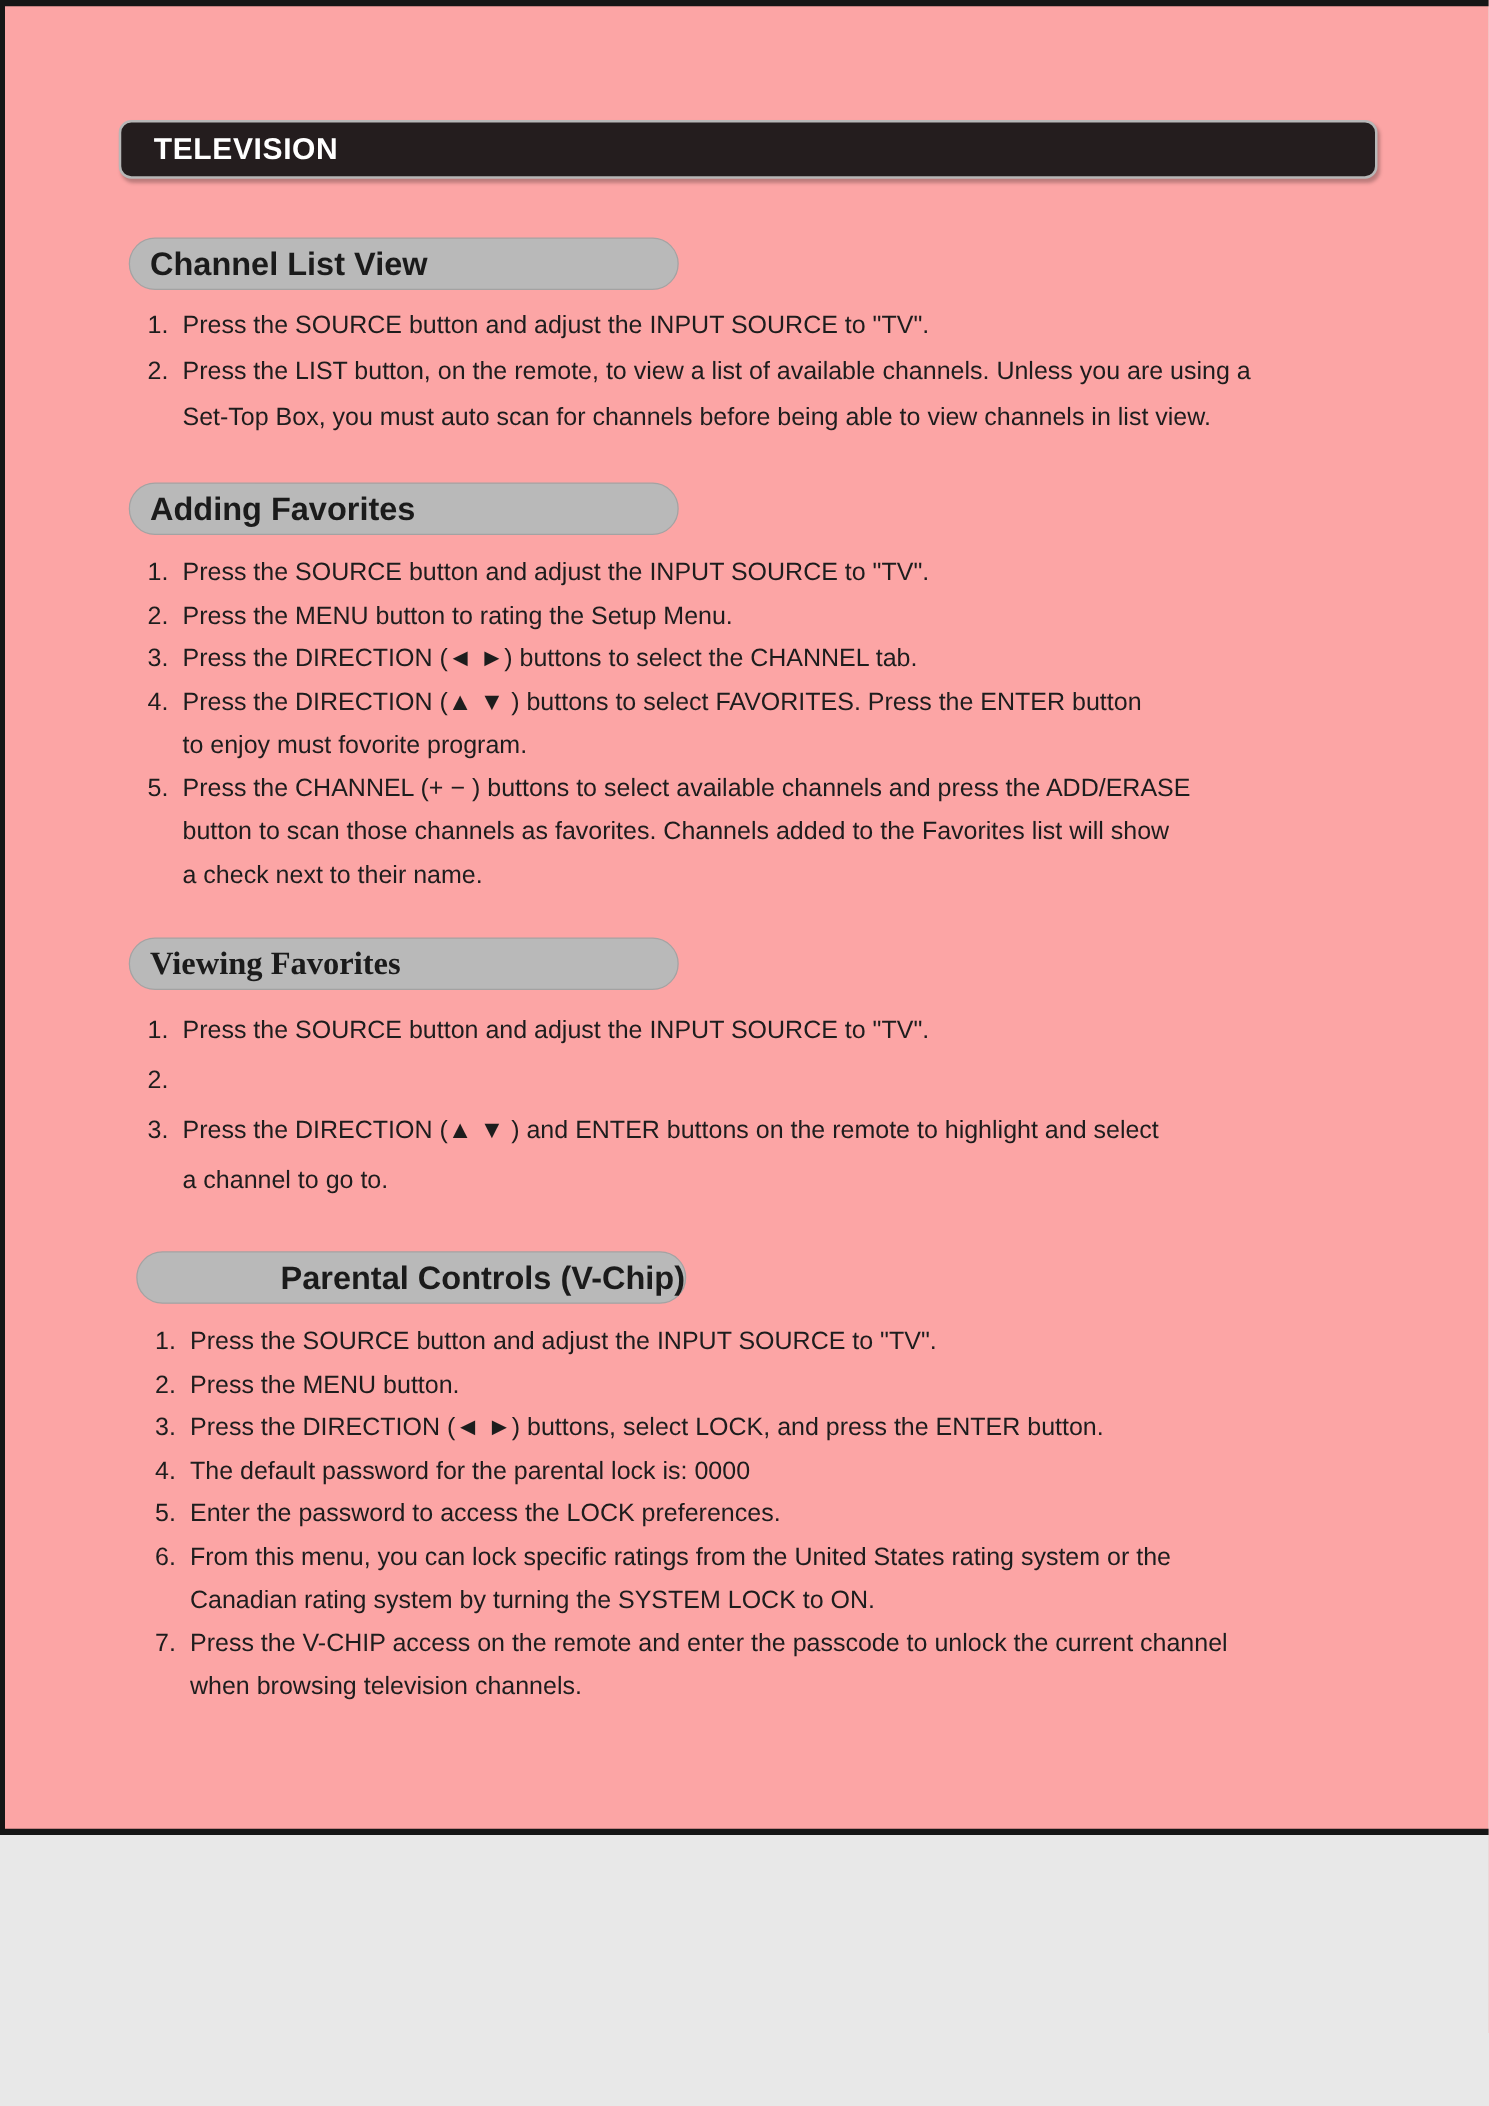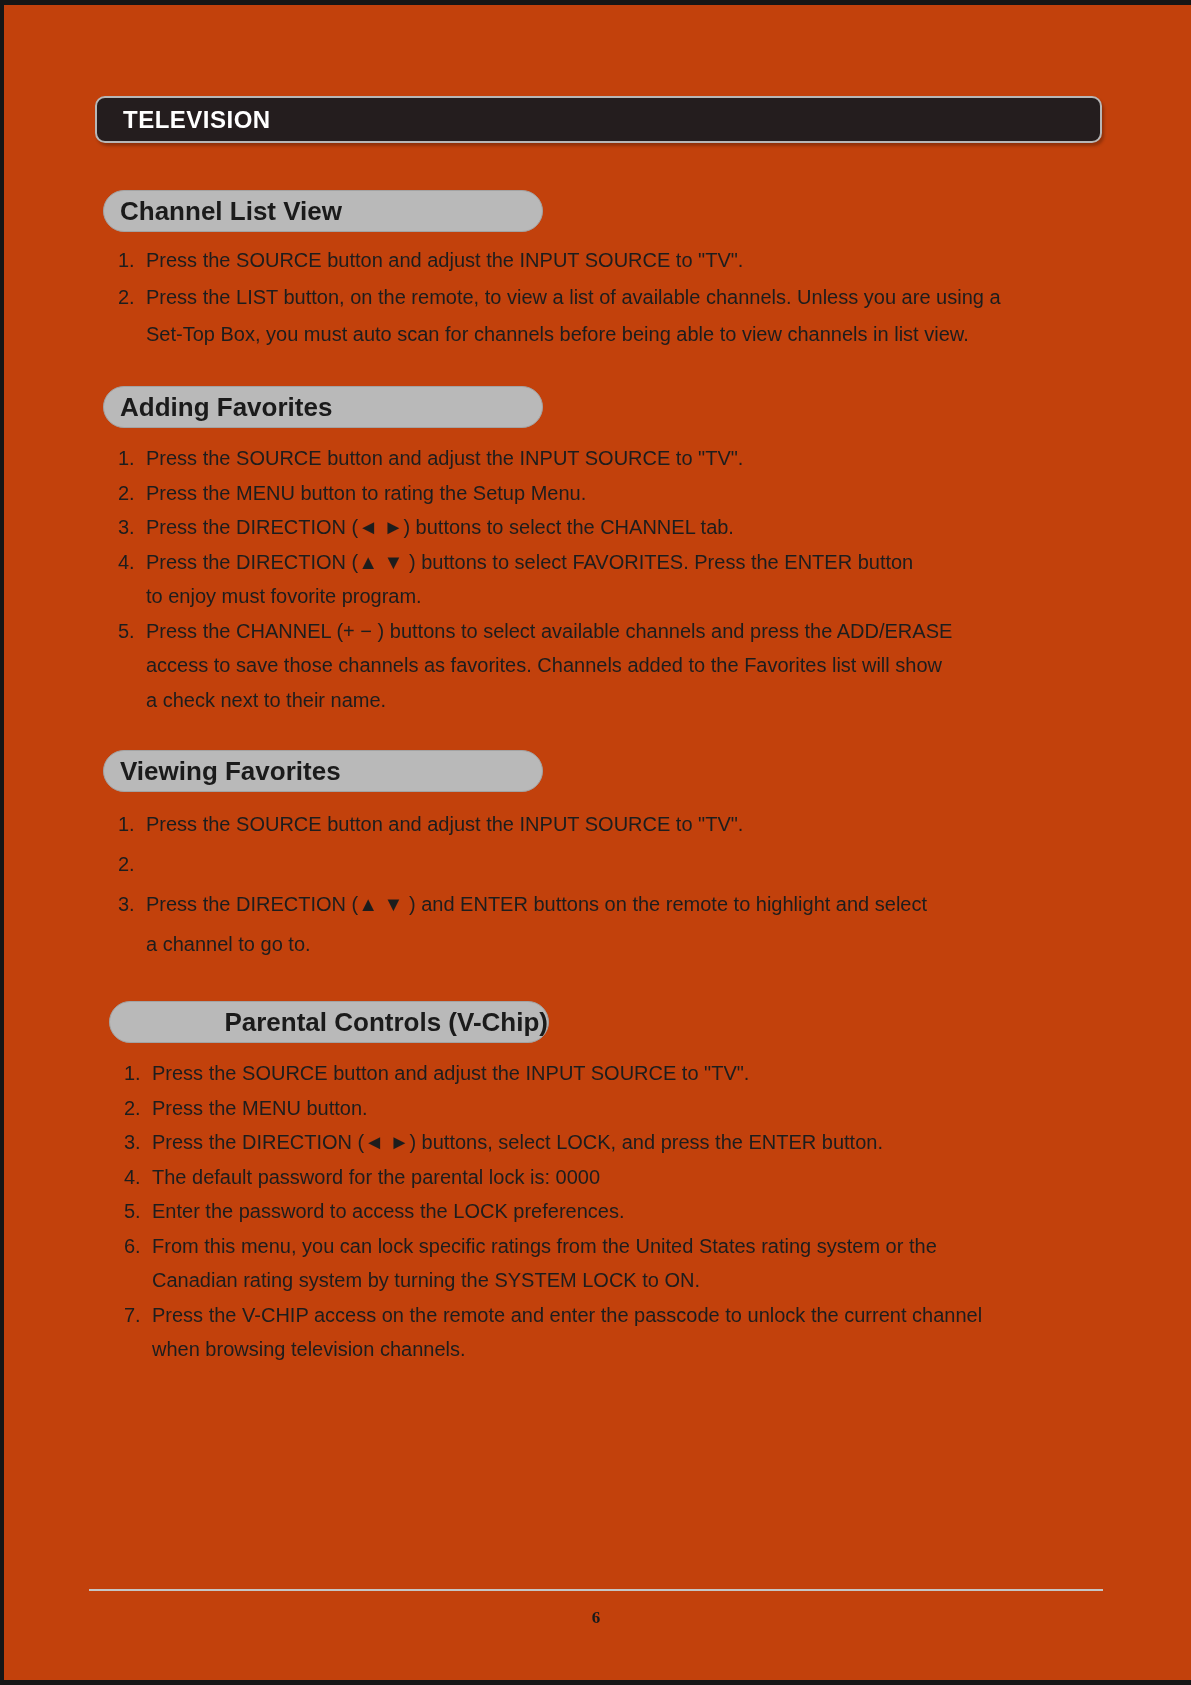--- a/index.html
+++ b/index.html
@@ -1,19 +1,19 @@
 <!DOCTYPE html>
 <html><head>
 <meta charset="utf-8">
 <style>
   html,body{margin:0;padding:0;background:#e8e8e8;}
   .page{
     position:relative;
-    width:1191px;height:1685px;
-    background:#c2410c;
+    width:1191px;height:1468px;
+    background:#fca5a5;
     box-sizing:border-box;
     border-left:4px solid #161616;
     border-top:5px solid #161616;
     border-bottom:5px solid #161616;
     overflow:hidden;
     font-family:"Liberation Sans","DejaVu Sans",sans-serif;
     color:#1d1d1d;
   }
   .titlebar{
     margin:91px 0 0 91px;
@@ -46,21 +46,21 @@
   .num{width:28px;flex:0 0 28px;}
   .txt{flex:0 0 auto;}
   .s-clv .line{height:37px;line-height:37px;font-size:20px;}
   .s-af  .line{height:34.5px;line-height:34.5px;font-size:20px;}
   .s-vf  .line{height:40px;line-height:40px;font-size:20px;}
   .s-pc  .line{height:34.5px;line-height:34.5px;font-size:20px;}
   .pill-clv{margin-top:47px;}
   .list-clv{margin-top:10px;}
   .pill-af{margin-top:33px;}
   .list-af{margin-top:13px;}
-  .pill-vf{margin-top:33px;}
+  .pill-vf{margin-top:33px;font-family:Liberation Serif, serif;}
   .list-vf{margin-top:12px;}
   .pill-pc{margin-top:37px;margin-left:105px;text-align:right;}
   .list-pc{margin-top:13px;margin-left:120px;}
   .footer-rule{
     margin:222px 0 0 85px;
     width:1014px;height:2px;
     background:#c5c5c5;
   }
   .page-number{
     margin-top:17px;
@@ -115,21 +115,21 @@
     <div class="line">
       <span class="num"></span>
       <span class="txt">to enjoy must fovorite program.</span>
     </div>
     <div class="line">
       <span class="num">5.</span>
       <span class="txt">Press the CHANNEL (+ − )  buttons to select available channels and press the ADD/ERASE</span>
     </div>
     <div class="line">
       <span class="num"></span>
-      <span class="txt">access to save those channels as favorites. Channels added to the Favorites list will show</span>
+      <span class="txt">button to scan those channels as favorites. Channels added to the Favorites list will show</span>
     </div>
     <div class="line">
       <span class="num"></span>
       <span class="txt">a check next to their name.</span>
     </div>
   </div>
 
   <div class="pill pill-vf">Viewing Favorites</div>
   <div class="list list-vf s-vf">
     <div class="line">

